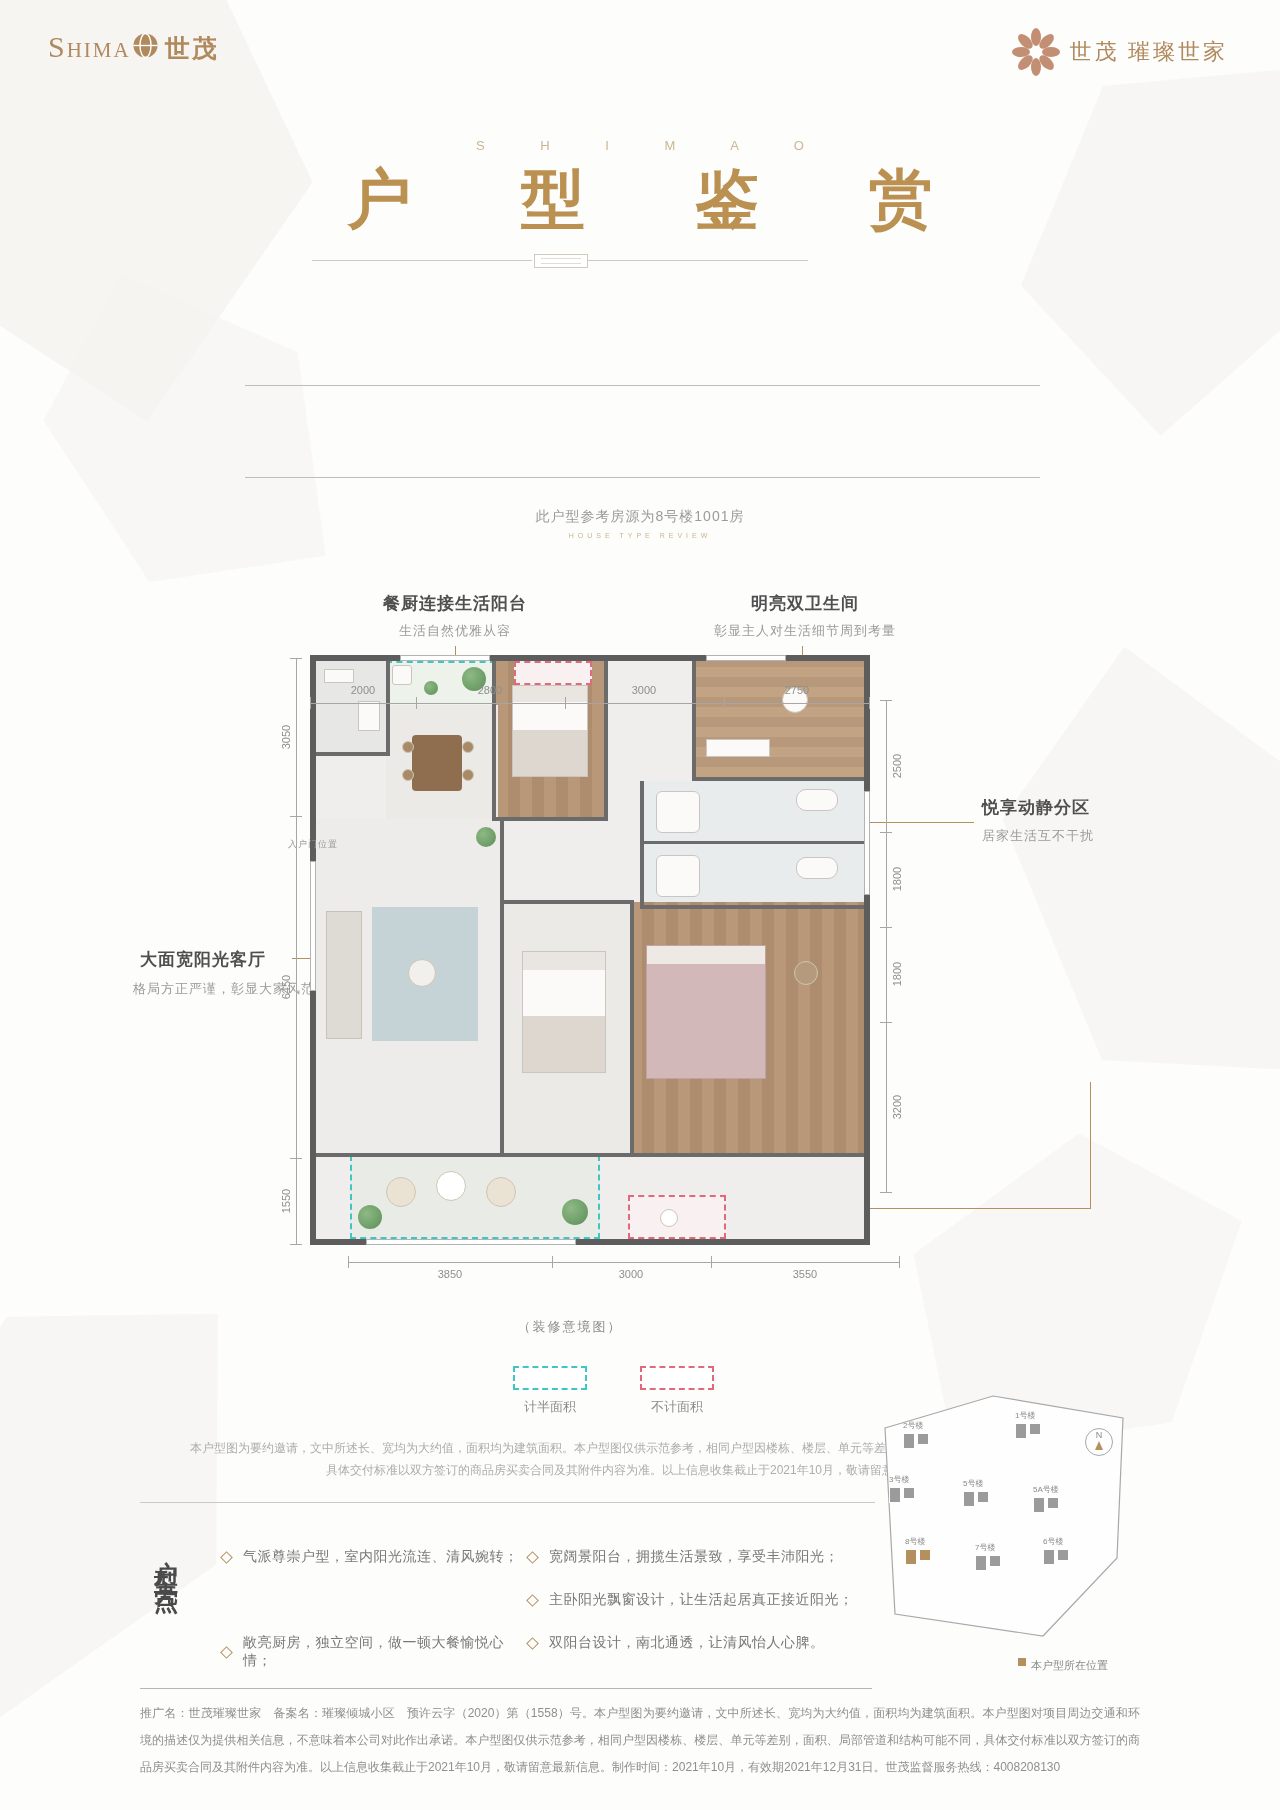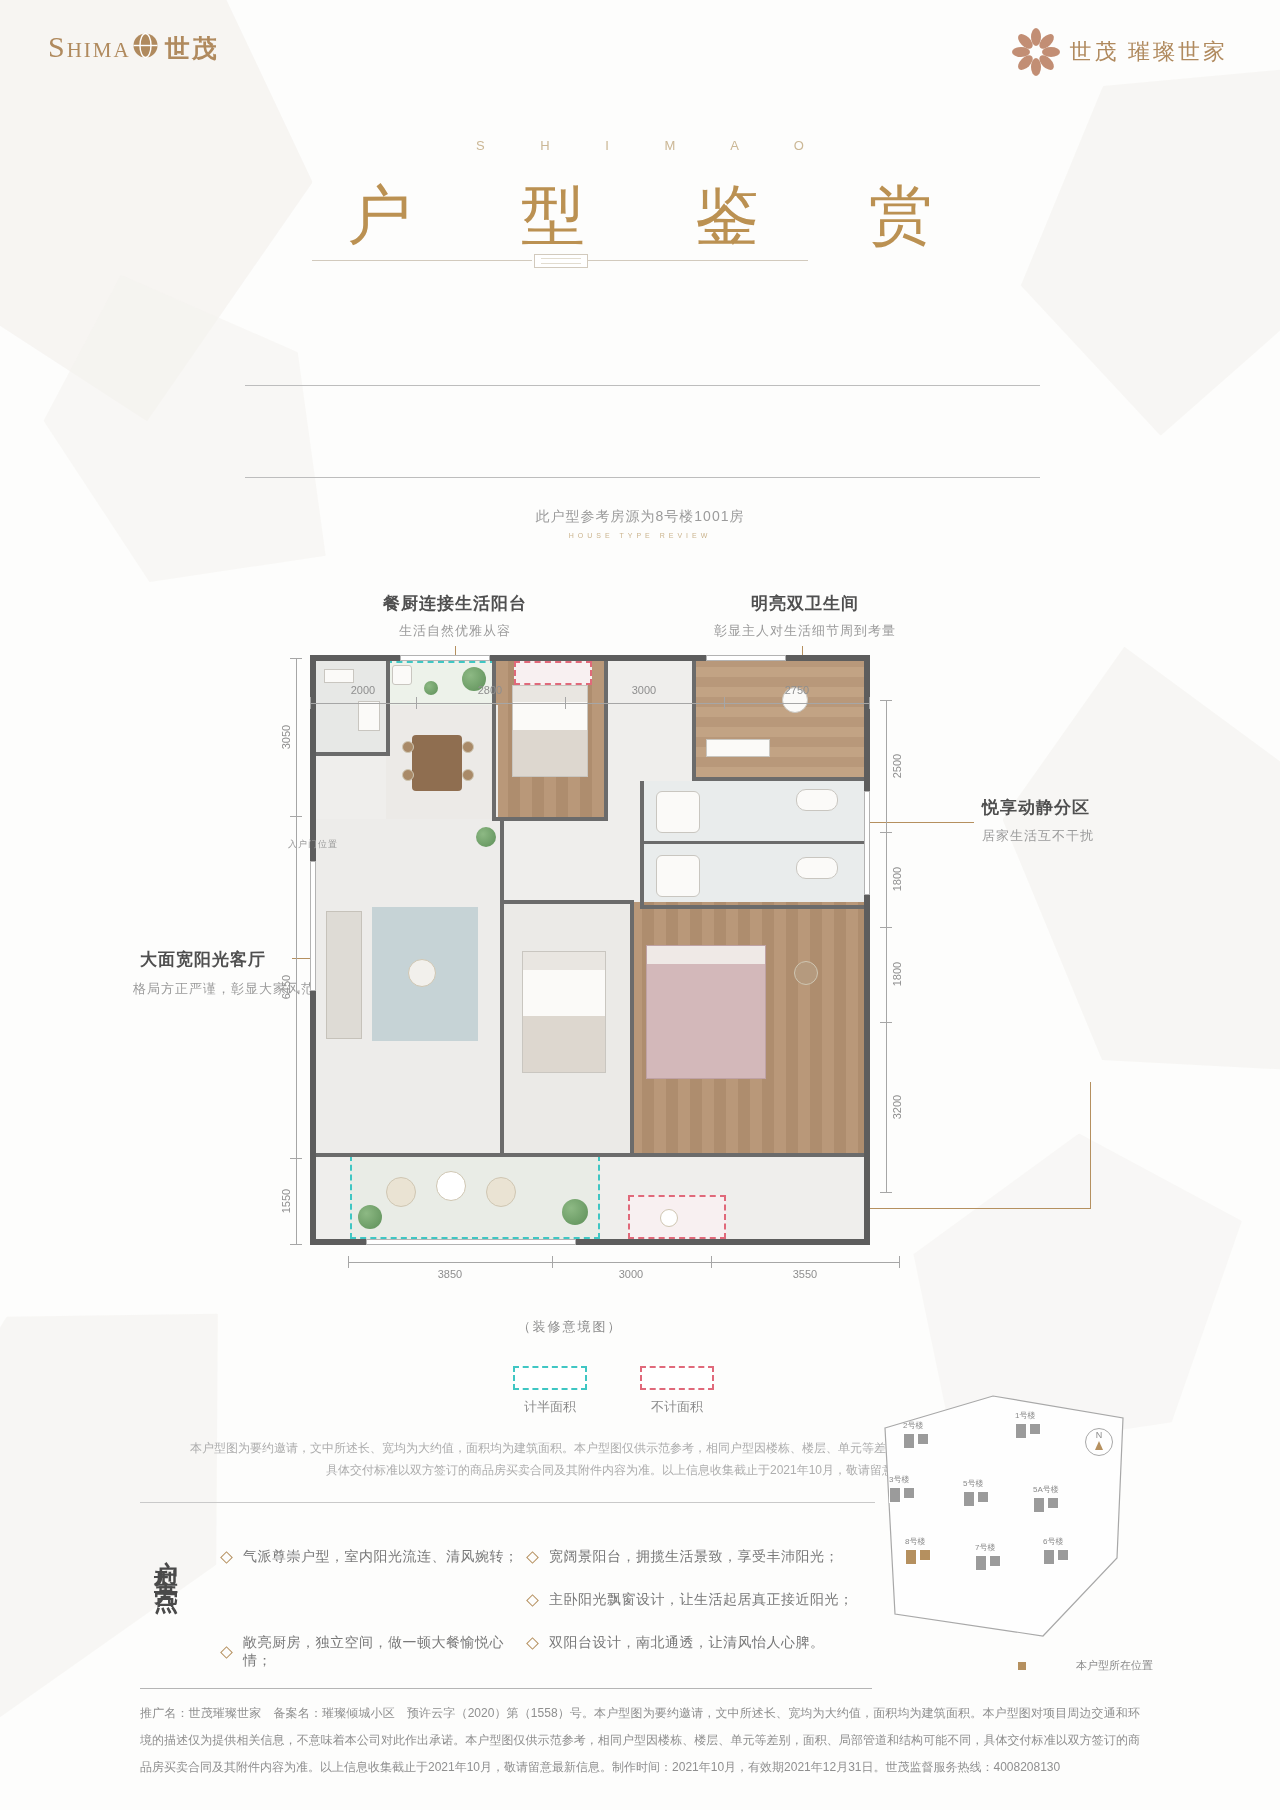--- a/index.html
+++ b/index.html
@@ -9,21 +9,21 @@
   
   .leaf{position:absolute;background:#f4f2ef;clip-path:polygon(50% 0,100% 42%,78% 100%,12% 86%,0 30%);opacity:.75;}
   
   .logo-left{left:48px;top:32px;display:flex;align-items:flex-start;color:#b08a5e;}
   .logo-left .en{font-family:"Liberation Serif",serif;font-variant:small-caps;font-size:30px;letter-spacing:2px;line-height:1;}
   .logo-left .cn{font-size:25px;font-weight:bold;margin-left:4px;letter-spacing:2px;}
   .logo-right{right:52px;top:28px;display:flex;align-items:center;color:#b08a5e;}
   .logo-right .txt{font-family:"Liberation Serif",serif;font-size:22px;letter-spacing:3px;margin-left:10px;}
   
   .title-en{left:0;right:0;top:138px;text-align:center;font-size:13px;letter-spacing:26px;color:#cbb795;text-indent:26px;}
-  .title-cn{left:0;right:0;top:172px;text-align:center;font-size:64px;font-weight:400;letter-spacing:46px;text-indent:46px;color:#bb9152;}
+  .title-cn{left:0;right:0;top:156px;text-align:center;font-size:64px;font-weight:700;letter-spacing:46px;text-indent:46px;color:#bb9152;}
   .orn-line{top:260px;height:1px;background:#d2cabd;}
   .orn-box{left:534px;top:254px;width:52px;height:12px;border:1px solid #d2cabd;background:#fff;}
   .orn-box:before{content:"";position:absolute;left:6px;right:6px;top:3px;border-top:1px solid #e2dccf;}
   .orn-box:after{content:"";position:absolute;left:6px;right:6px;bottom:3px;border-top:1px solid #e2dccf;}
   
   .hr{background:#bdbdbd;height:1px;}
   .unit-row{top:390px;left:50%;transform:translateX(-50%);display:flex;align-items:center;color:#8d8d8d;white-space:nowrap;}
   .unit-code{font-size:68px;font-weight:700;line-height:1;}
   .vtext{writing-mode:vertical-rl;text-orientation:upright;}
   .unit-codelabel{font-size:14px;letter-spacing:2px;margin:0 6px 0 10px;color:#8d8d8d;}
@@ -64,21 +64,21 @@
   .sec-title{left:150px;top:1542px;writing-mode:vertical-rl;text-orientation:upright;font-size:24px;font-weight:bold;color:#4a4a4a;letter-spacing:9px;}
   .bullet{position:absolute;display:flex;align-items:center;}
   .bullet .dia{width:7px;height:7px;border:1px solid #b5905f;transform:rotate(45deg);margin-right:12px;flex:none;}
   .bullet .txt{font-size:14px;color:#787878;letter-spacing:.5px;}
   
   .bld{position:absolute;width:60px;}
   .bld .lbl{font-size:8px;color:#8a8a8a;margin-bottom:2px;}
   .bld .ftp{display:flex;gap:2px;}
   .bld .ftp i{display:block;background:#9b9b9b;border:1px solid #fff;}
   .bld.hot .ftp i{background:#b5905f;}
-  .map-cap{position:absolute;font-size:11px;color:#8a8a8a;display:flex;align-items:center;gap:45px;}
+  .map-cap{position:absolute;font-size:11px;color:#8a8a8a;display:flex;}
   .map-cap .sq{width:8px;height:8px;background:#b5905f;margin-right:5px;}
   .footer-par{left:140px;top:1700px;width:1000px;font-size:12px;line-height:27px;color:#8f8f8f;text-align:justify;}
 </style>
 </head>
 <body>
 
 <div class="page">
 
   <div class="leaf" style="left:-70px;top:-80px;width:380px;height:480px;transform:rotate(18deg);"></div>
   <div class="leaf" style="left:60px;top:260px;width:260px;height:340px;transform:rotate(-24deg);opacity:.55;"></div>

